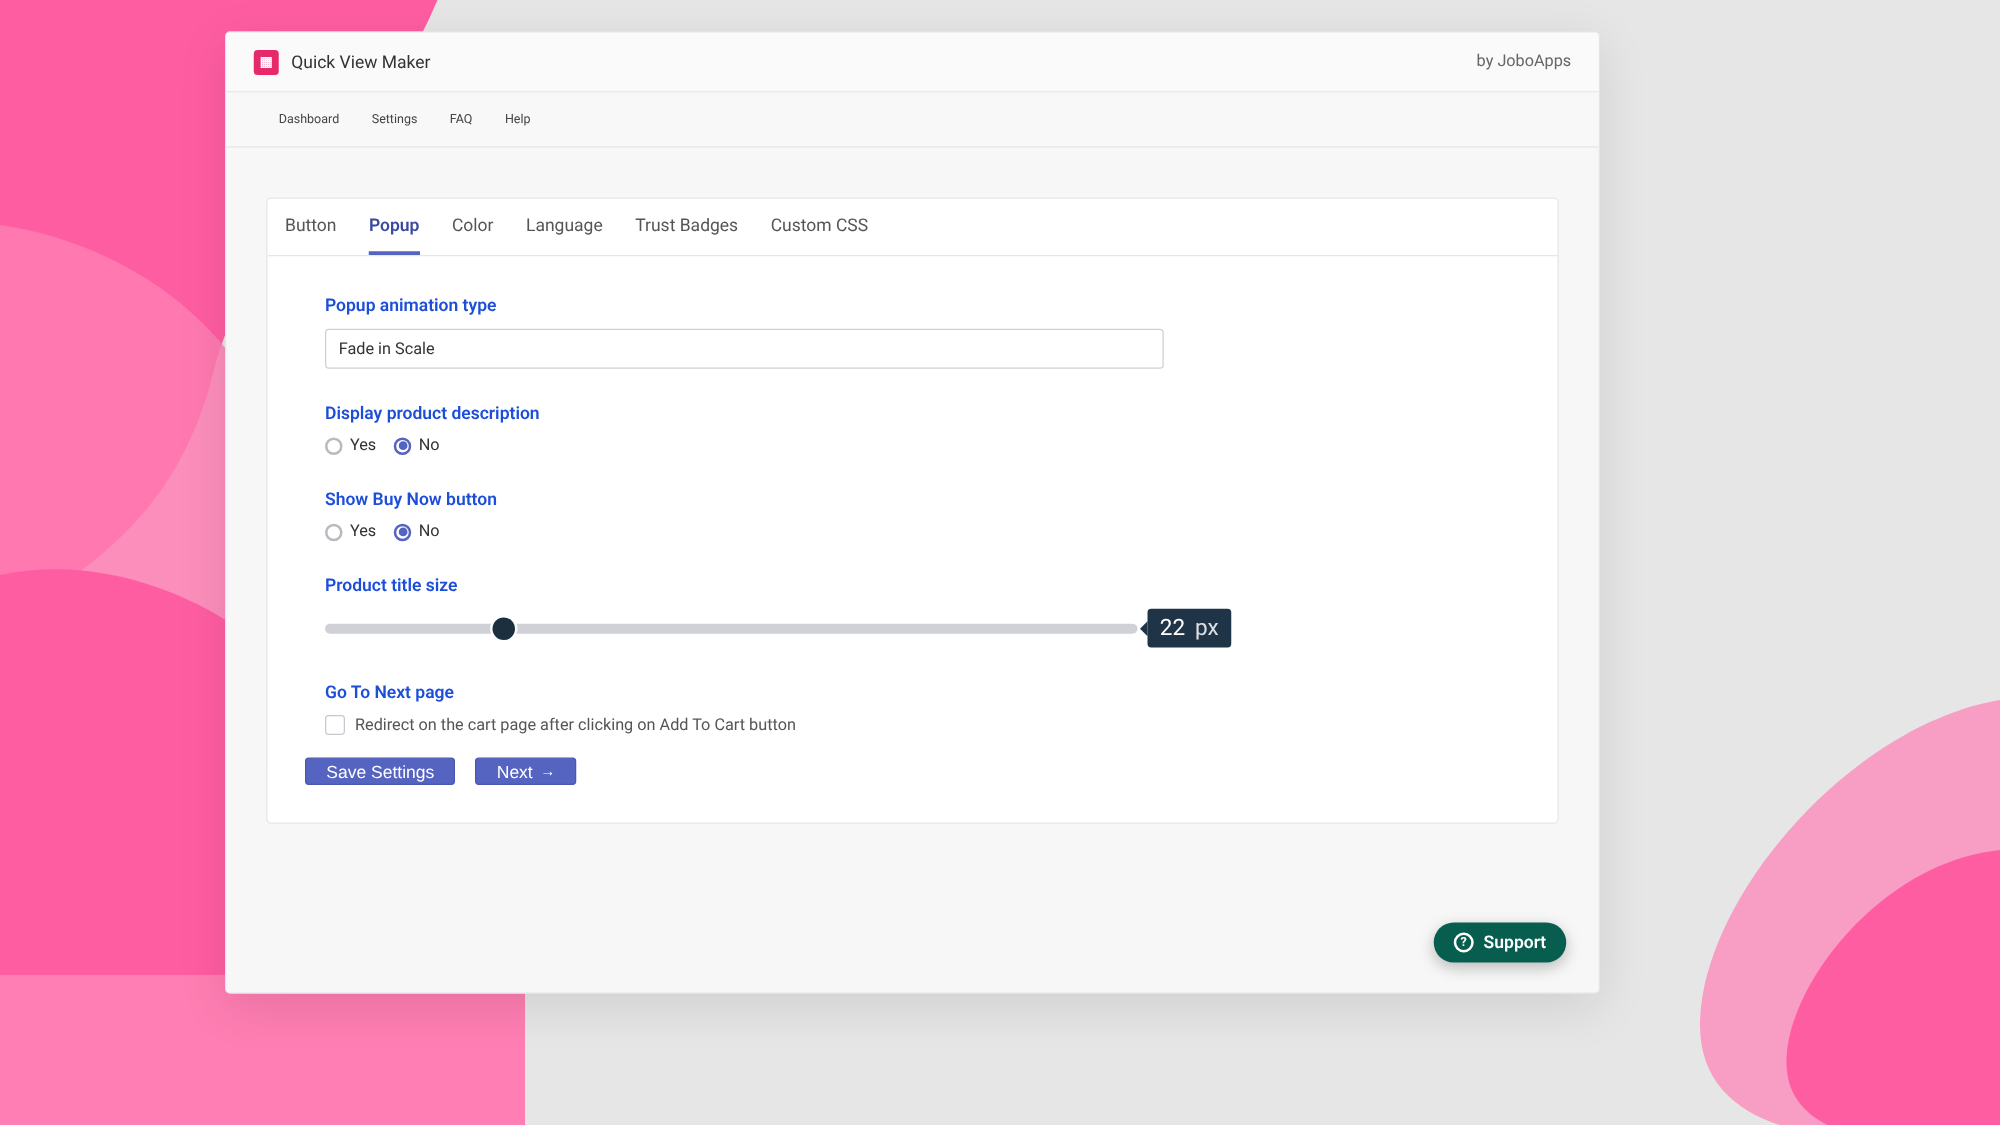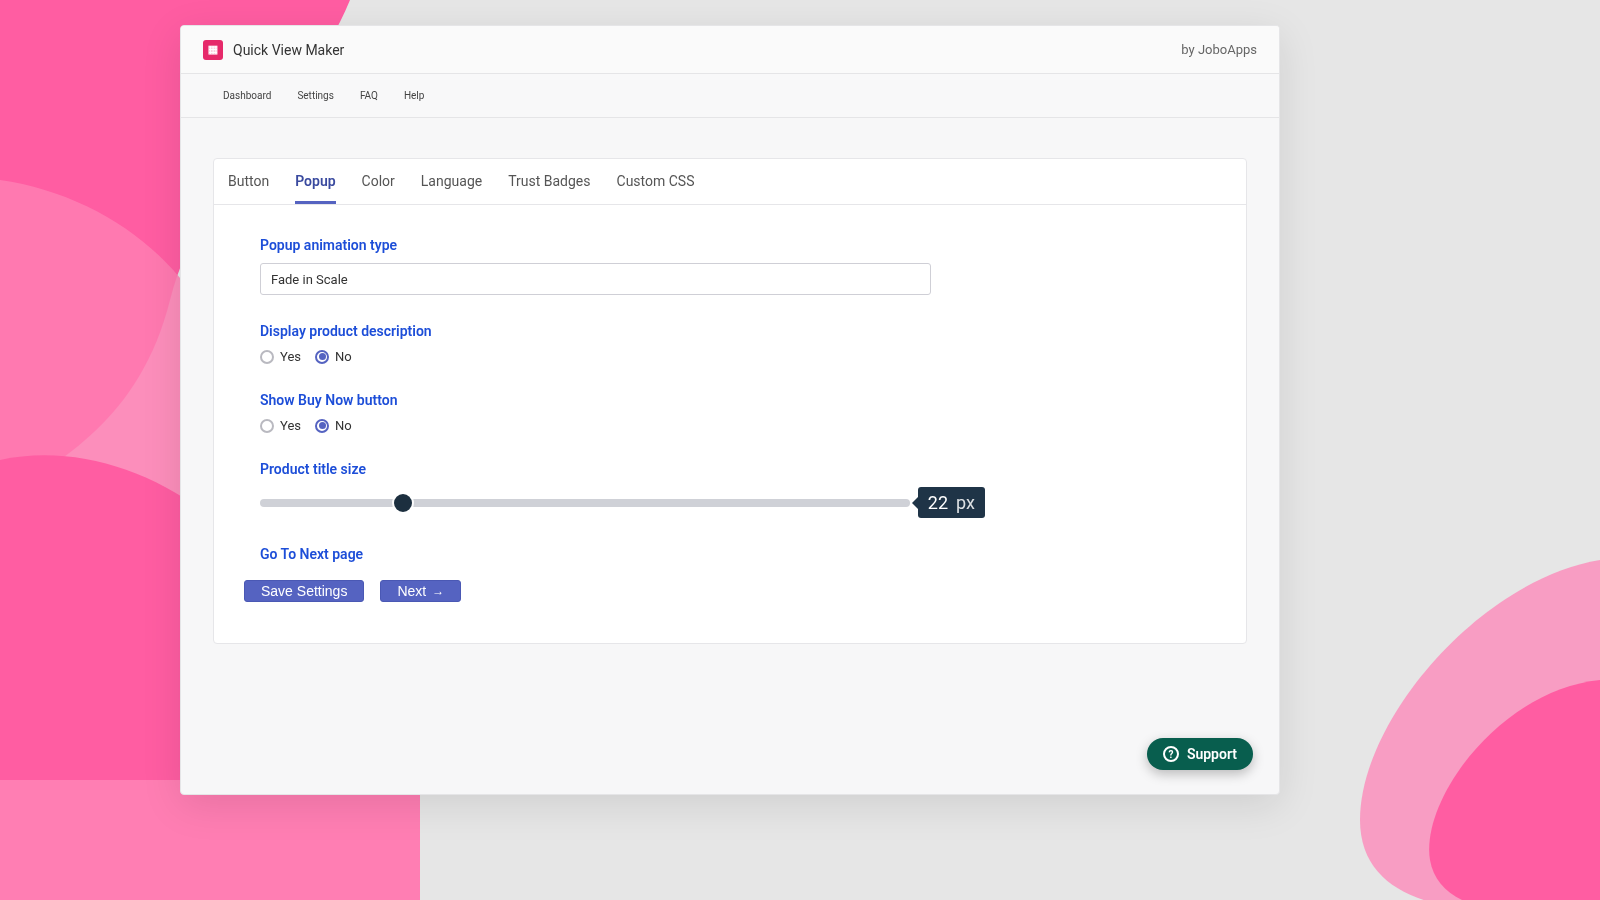--- a/index.html
+++ b/index.html
@@ -226,20 +226,24 @@
             </div>
             <div class="slider-badge">
               <span>22</span>
               <span class="unit">px</span>
             </div>
           </div>
         </div>
 
         <div class="group" style="margin-bottom:10px">
           <div class="label">Go To Next page</div>
+          <div class="check-row">
+            <span class="checkbox"></span>
+            <span>Redirect on the cart page after clicking on Add To Cart button</span>
+          </div>
         </div>
 
       </div>
 
       <div class="actions">
         <button class="btn">
           <span>Save Settings</span>
         </button>
         <button class="btn">
           <span>Next</span>

